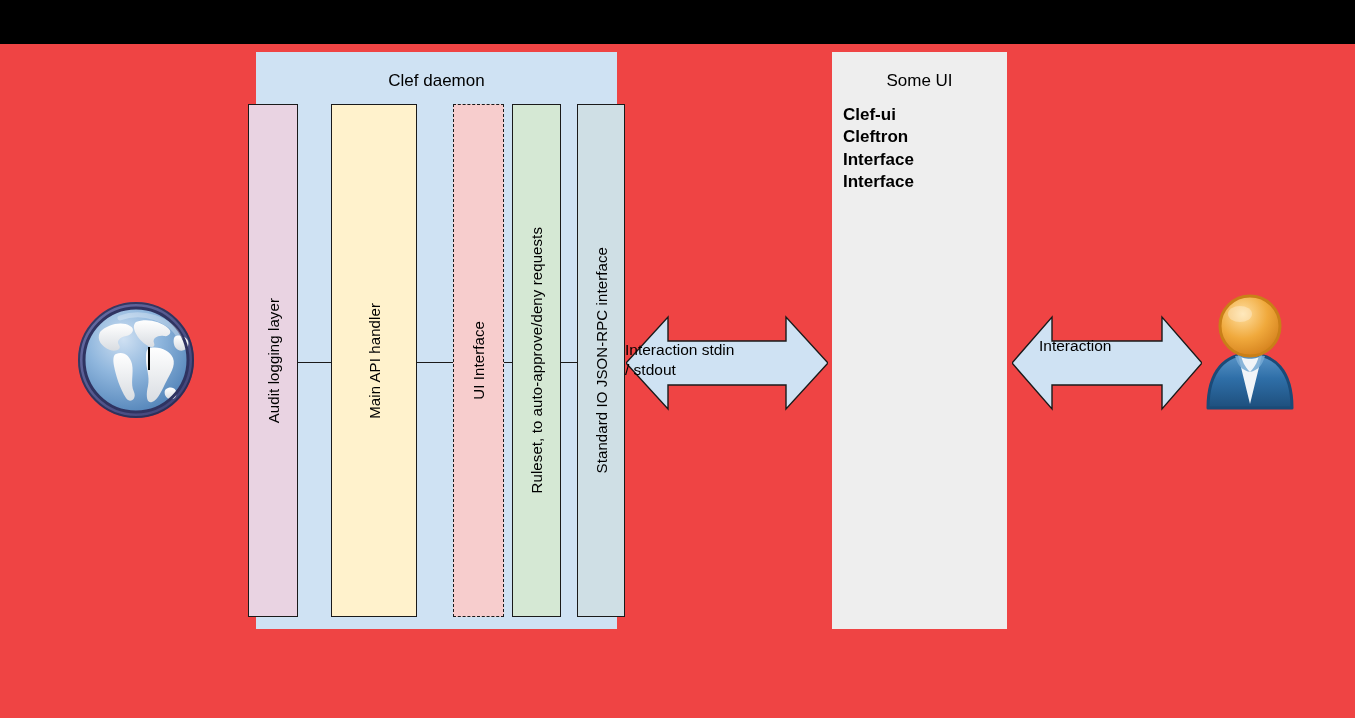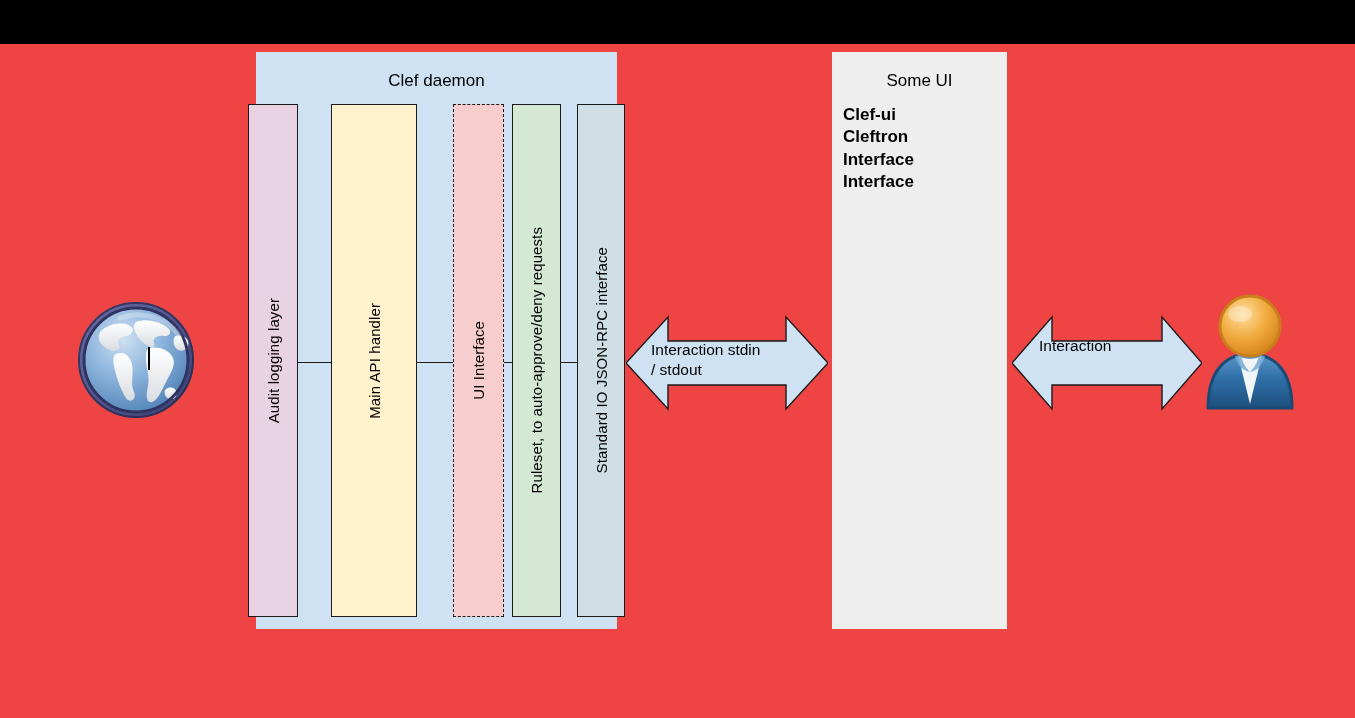--- a/index.html
+++ b/index.html
@@ -117,21 +117,21 @@
   }
   .arrow-wrap svg { display: block; }
   .arrow-label {
     position: absolute;
     font-size: 15.5px;
     line-height: 20px;
     color: #000;
     white-space: pre-line;
   }
   #arrow-stdio     { left: 626px; top: 271px; width: 202px; height: 96px; }
-  #arrow-stdio-lbl { left: 651px; top: 296px; width: 160px; }
+  #arrow-stdio-lbl { left: 625px; top: 296px; width: 160px; }
   #arrow-user      { left: 1012px; top: 271px; width: 190px; height: 96px; }
   #arrow-user-lbl  { left: 1039px; top: 292px; width: 160px; }
 
   
   .icon-globe { position: absolute; left: 72px; top: 252px; width: 128px; height: 128px; }
   .icon-user  { position: absolute; left: 1200px; top: 248px; width: 100px; height: 118px; }
   .icon-globe svg, .icon-user svg { display: block; }
 </style>
 </head>
 <body>

